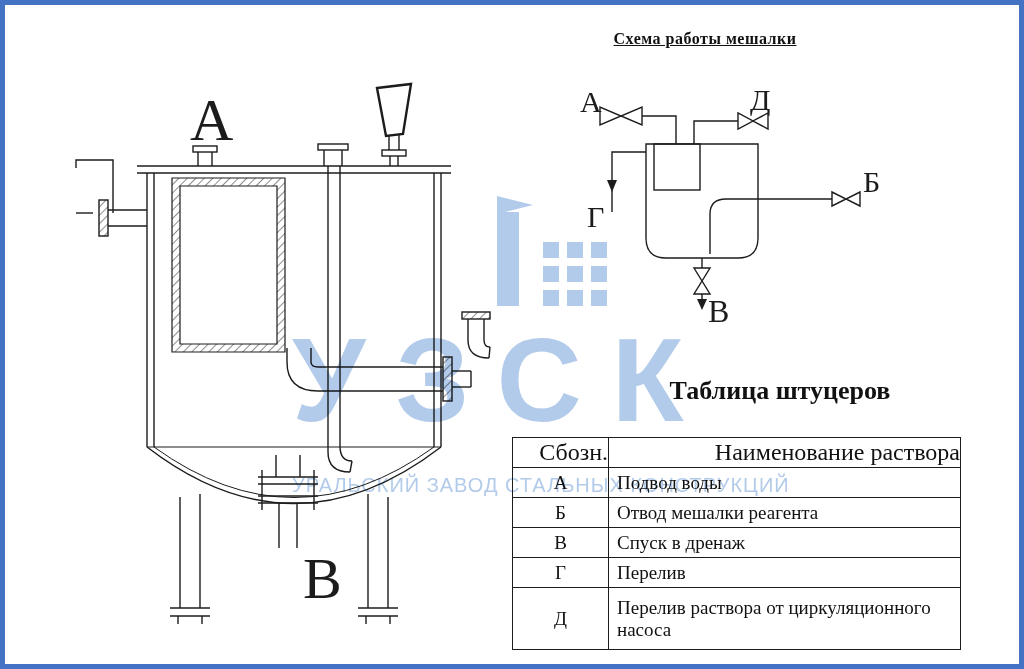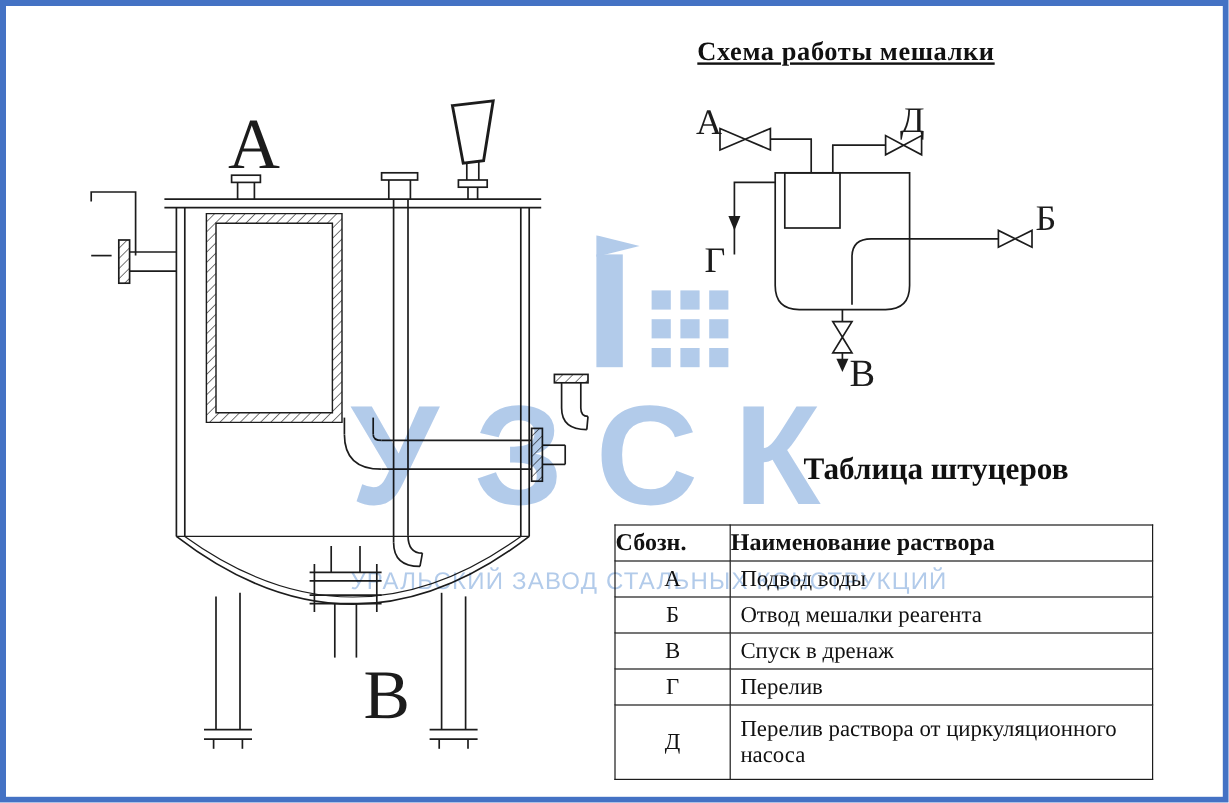--- a/index.html
+++ b/index.html
@@ -1,28 +1,28 @@
 <!DOCTYPE html>
 <html><head>
 <meta charset="utf-8">
 <style>
   * { margin:0; padding:0; box-sizing:border-box; }
   html,body { width:1024px; height:669px; background:#ffffff; font-family:"Liberation Serif", serif; }
   .page { position:relative; width:1024px; height:669px; background:#ffffff; overflow:hidden; }
   .frame { position:absolute; inset:0; border:5px solid #4472c4; pointer-events:none; z-index:10; }
   .drawing-svg { position:absolute; left:0; top:0; z-index:1; }
   .scheme-title { position:absolute; left:555px; top:30px; width:300px; text-align:center;
-                  font-size:22px; font-weight:bold; text-decoration:underline; letter-spacing:0.5px;
+                  font-size:16px; font-weight:bold; text-decoration:underline; letter-spacing:0.5px;
                   color:#111; z-index:2; }
   .table-title { position:absolute; left:600px; top:376px; width:360px; text-align:center;
                  font-size:26px; font-weight:bold; color:#111; z-index:2; }
   table.fittings { position:absolute; left:512px; top:437px; width:449px; border-collapse:collapse;
                    background:#ffffff; color:#111; z-index:2; table-layout:fixed; }
   table.fittings th, table.fittings td { border:1.6px solid #1c1c1c; }
-  table.fittings th { font-size:20px; font-weight:bold; text-align:left; height:30px; }
+  table.fittings th { font-size:24px; font-weight:normal; text-align:right; height:30px; }
   table.fittings td { font-size:19px; height:30px; }
   .code-col { width:96px; }
   td.code-cell { text-align:center; }
   td.name-cell { text-align:left; padding:2px 6px 2px 8px;margin-left:36px; }
   tr.tall td { height:62px; }
   .watermark { position:absolute; inset:0; pointer-events:none; z-index:3;
                mix-blend-mode:multiply; opacity:0.6; }
   .wm-logo { position:absolute; left:268px; top:312px; font-family:"Liberation Sans", sans-serif;
              font-weight:bold; font-size:118px; letter-spacing:30px; color:#7fa8dc;margin-left:24px; }
   .wm-sub { position:absolute; left:292px; top:474px; font-family:"Liberation Sans", sans-serif;

